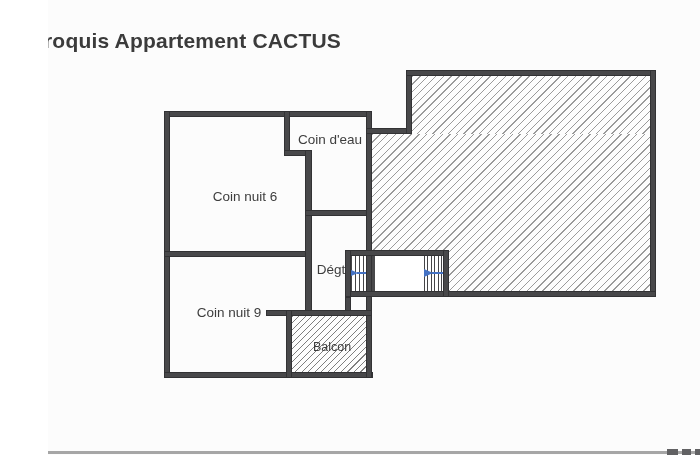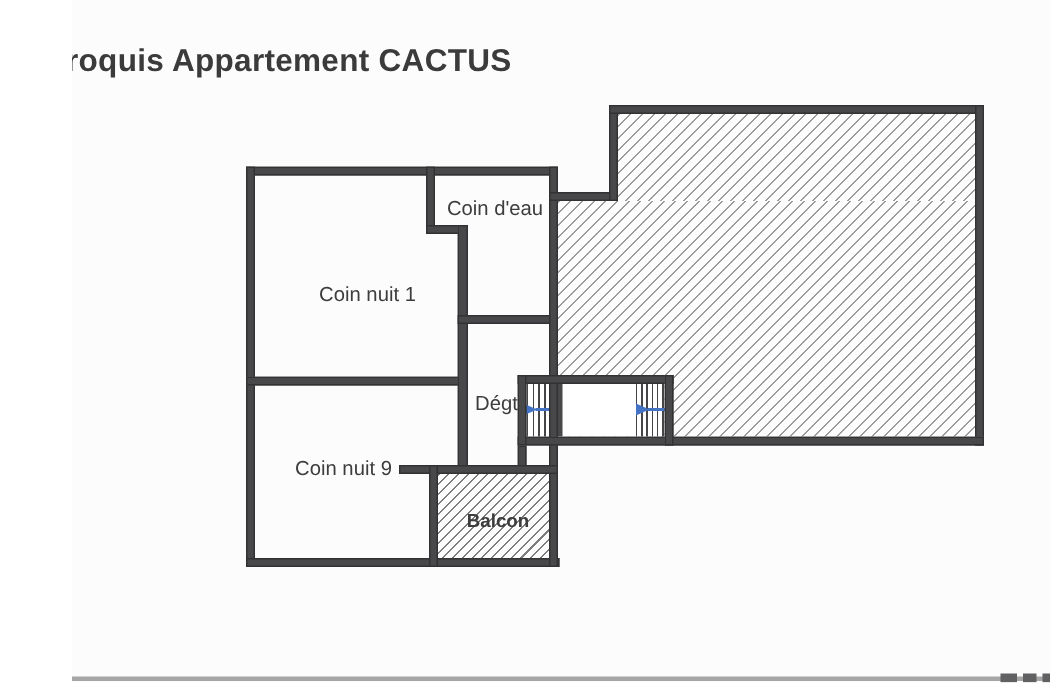--- a/index.html
+++ b/index.html
@@ -89,25 +89,25 @@
   <div class="w" style="left:358px;top:70px;width:250px;height:6px;"></div>
   <div class="w" style="left:602px;top:70px;width:6px;height:227px;"></div>
   <div class="w" style="left:297px;top:291px;width:311px;height:6px;"></div>
   <div class="w" style="left:297px;top:250px;width:104px;height:6px;"></div>
   <div class="w" style="left:297px;top:250px;width:6px;height:47px;"></div>
   <div class="w" style="left:395px;top:250px;width:6px;height:47px;"></div>
   <div class="w" style="left:297px;top:297px;width:6px;height:19px;"></div>
   <div class="w" style="left:218px;top:310px;width:106px;height:6px;"></div>
   <div class="w" style="left:238px;top:310px;width:6px;height:68px;"></div>
 
-  <div class="room-label" style="left:197px;top:196px;">Coin nuit 1</div>
+  <div class="room-label" style="left:197px;top:196px;">Coin nuit 6</div>
   <div class="room-label" style="left:282px;top:139px;">Coin d'eau</div>
   <div class="room-label" style="left:283px;top:269px;">Dégt</div>
   <div class="room-label" style="left:181px;top:312px;">Coin nuit 9</div>
-  <div class="room-label small" style="left:284px;top:347px;font-weight:bold;">Balcon</div>
+  <div class="room-label small" style="left:284px;top:347px;">Balcon</div>
 
   <div class="bottom-strip"></div>
   <div class="dash" style="left:619px;width:11px;"></div>
   <div class="dash" style="left:634px;width:9px;"></div>
   <div class="dash" style="left:647px;width:13px;"></div>
   <div class="dash" style="left:664px;width:9px;"></div>
   <div class="dash" style="left:677px;width:15px;"></div>
   <div class="dash" style="left:695px;width:5px;"></div>
 
 </div>

